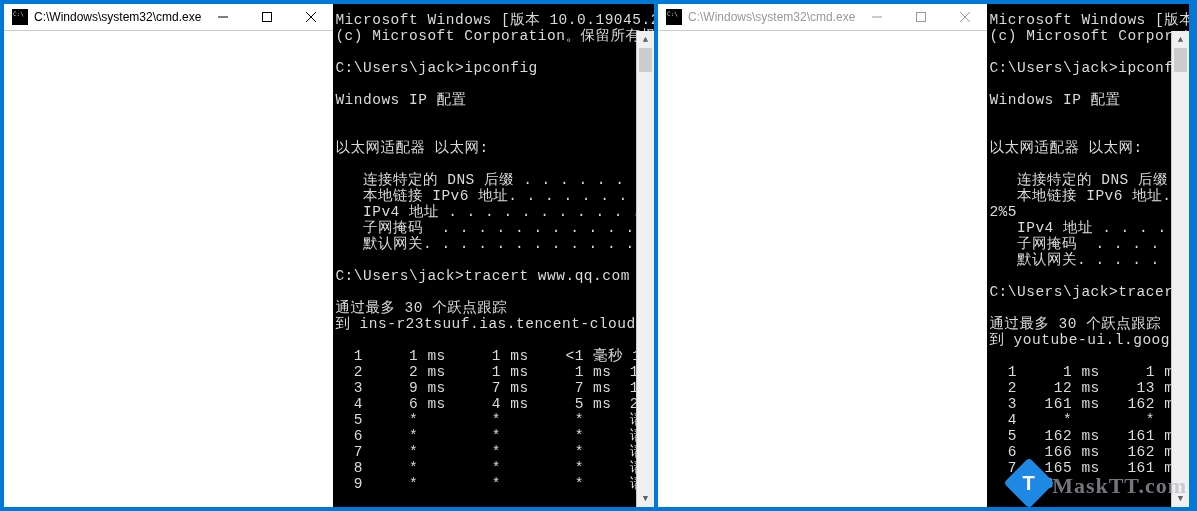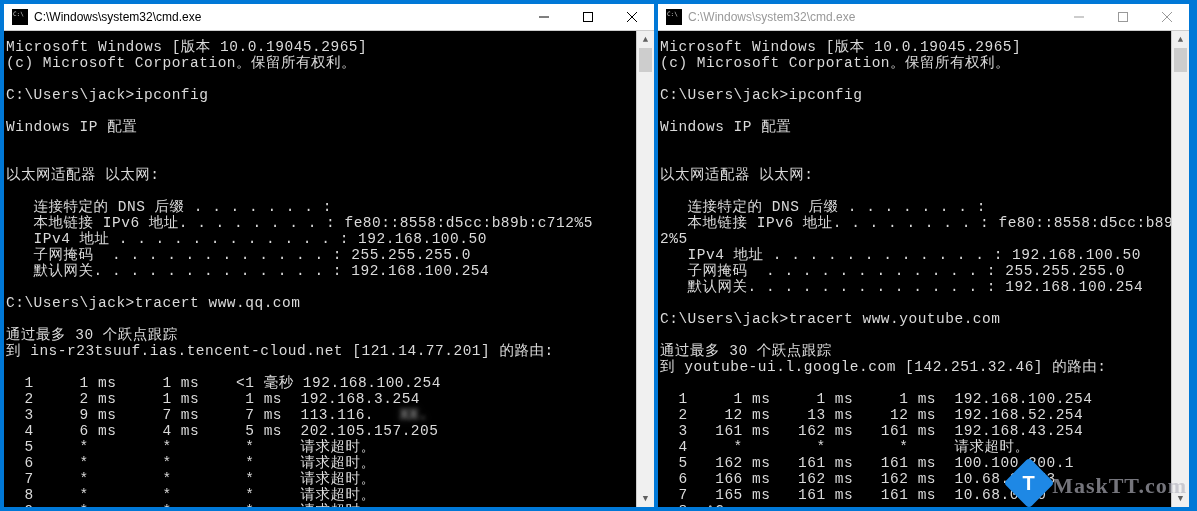--- a/index.html
+++ b/index.html
@@ -13,21 +13,20 @@
     position: relative;
   }
   .desktop {
     display: flex;
     padding: 4px;
     gap: 4px;
   }
   .cmd-window {
     background: #fff;
     display: flex;
-    flex-direction: column;
     height: 503px;
     position: relative;
   }
   .cmd-window.left { width: 650px; }
   .cmd-window.right { width: 531px; }
   .titlebar {
     height: 26px;
     background: #fff;
     display: flex;
     align-items: center;

